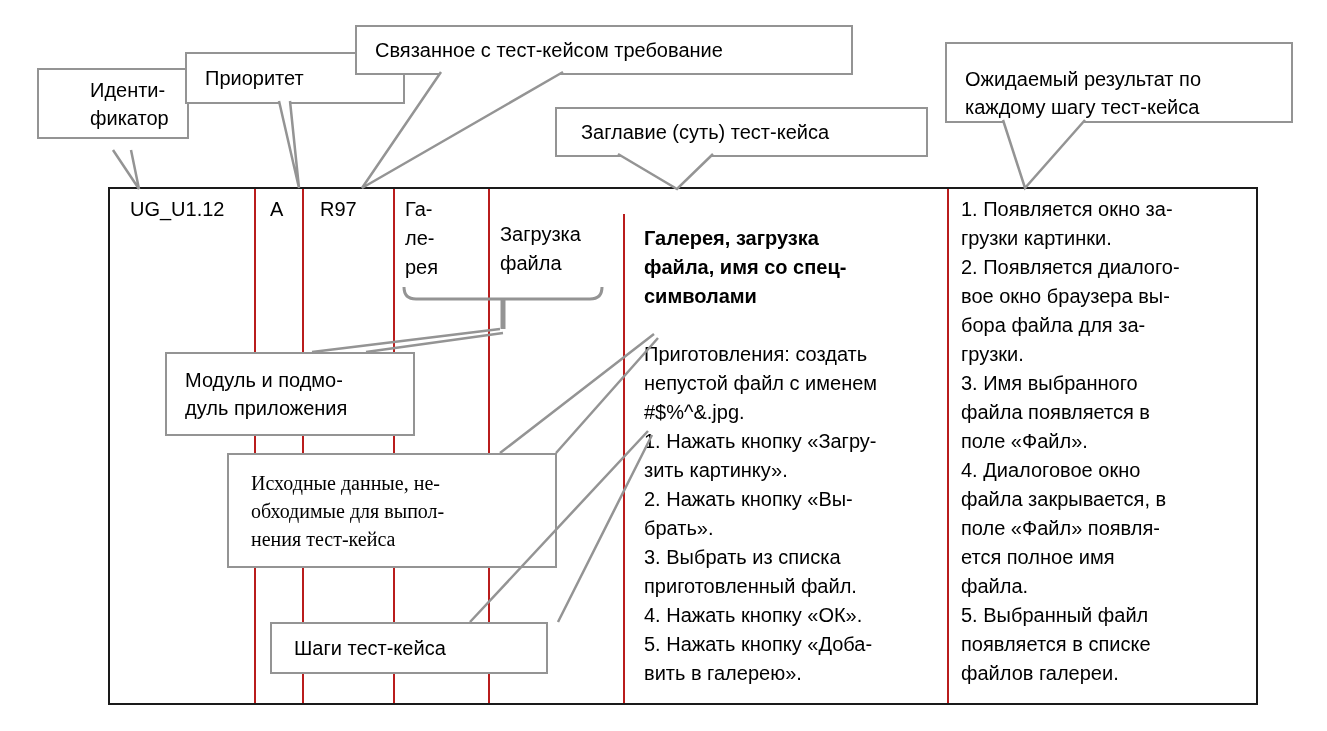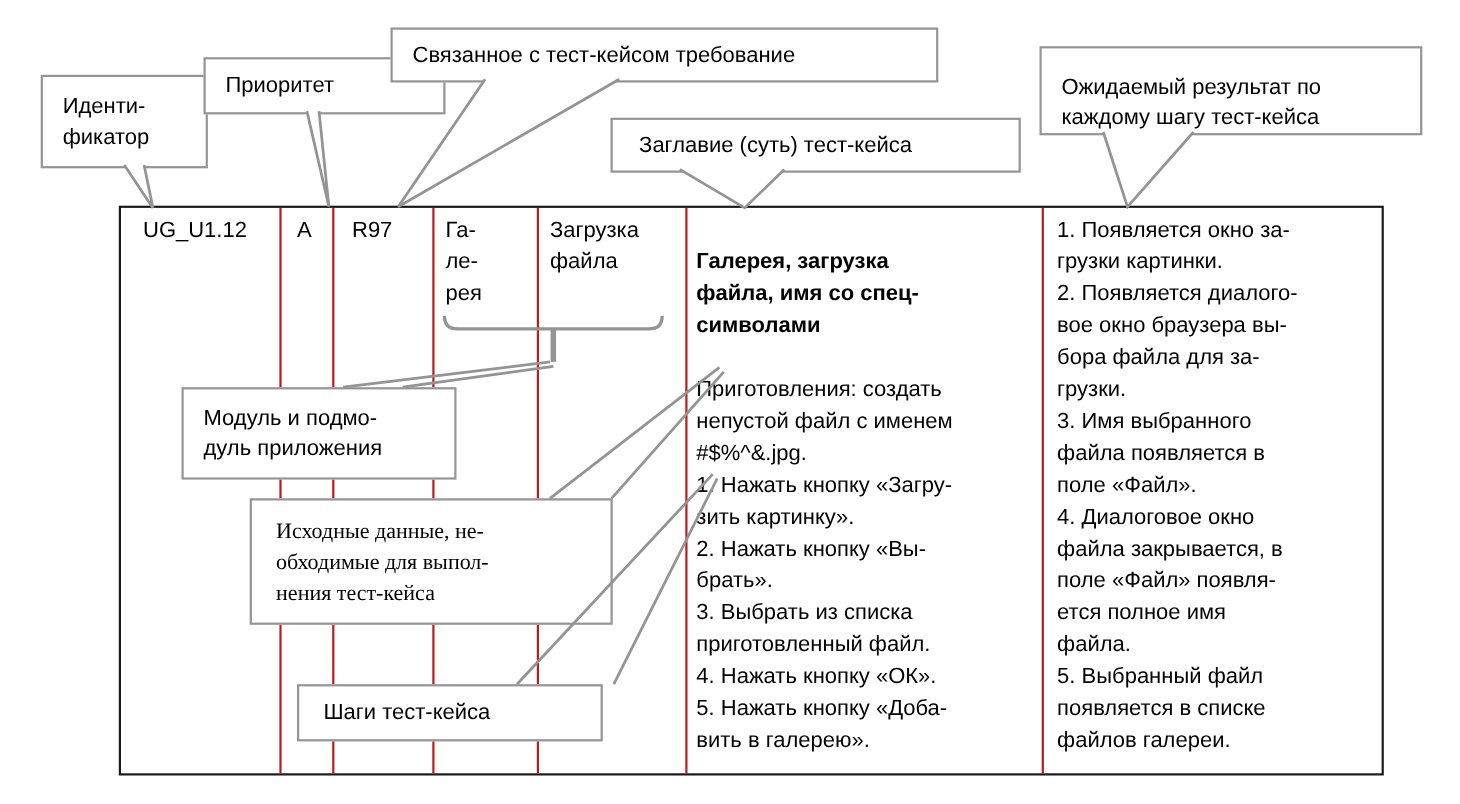--- a/index.html
+++ b/index.html
@@ -14,32 +14,32 @@
   }
   .cell{
     box-sizing:border-box;border-right:2px solid #b91c1c;
     padding:6px 8px 0 12px;font-size:20px;line-height:29px;white-space:pre-line;
   }
   .cell:last-child{border-right:none;}
   .c1{flex:0 0 146px;padding-left:20px;}
   .c2{flex:0 0 48px;padding-left:14px;}
   .c3{flex:0 0 91px;padding-left:16px;}
   .c4{flex:0 0 95px;padding-left:10px;}
-  .c5{flex:0 0 135px;padding-left:10px;}
-  .c6{flex:0 0 324px;padding-left:8px;}
+  .c5{flex:0 0 135px;padding-left:10px;margin-top:25px;}
+  .c6{flex:0 0 324px;padding-left:19px;}
   .c7{flex:0 0 307px;}
   .case-title{font-weight:bold;white-space:pre-line;}
   .case-body{white-space:pre-line;}
   
   .callout{
     position:absolute;background:#ffffff;border:2px solid #949494;box-sizing:border-box;
     display:flex;align-items:center;z-index:2;
   }
   .callout .lbl{font-size:20px;line-height:28px;white-space:pre-line;padding-left:18px;}
-  #co-identifier{left:37px;top:68px;width:152px;height:85px;}
+  #co-identifier{left:37px;top:68px;width:152px;height:71px;padding-left:33px;}
   #co-priority{left:185px;top:52px;width:220px;height:52px;}
   #co-requirement{left:355px;top:25px;width:498px;height:50px;}
   #co-title{left:555px;top:107px;width:373px;height:50px;}
   #co-expected{left:945px;top:42px;width:348px;height:81px;align-items:flex-end;}
   #co-module{left:165px;top:352px;width:250px;height:84px;}
   #co-inputdata{left:227px;top:453px;width:330px;height:115px;}
   #co-steps{left:270px;top:622px;width:278px;height:52px;}
   
   .overlay{position:absolute;left:0;top:0;width:1327px;height:731px;z-index:3;pointer-events:none;}
   .tail{fill:#ffffff;stroke:#949494;stroke-width:2.5;}

